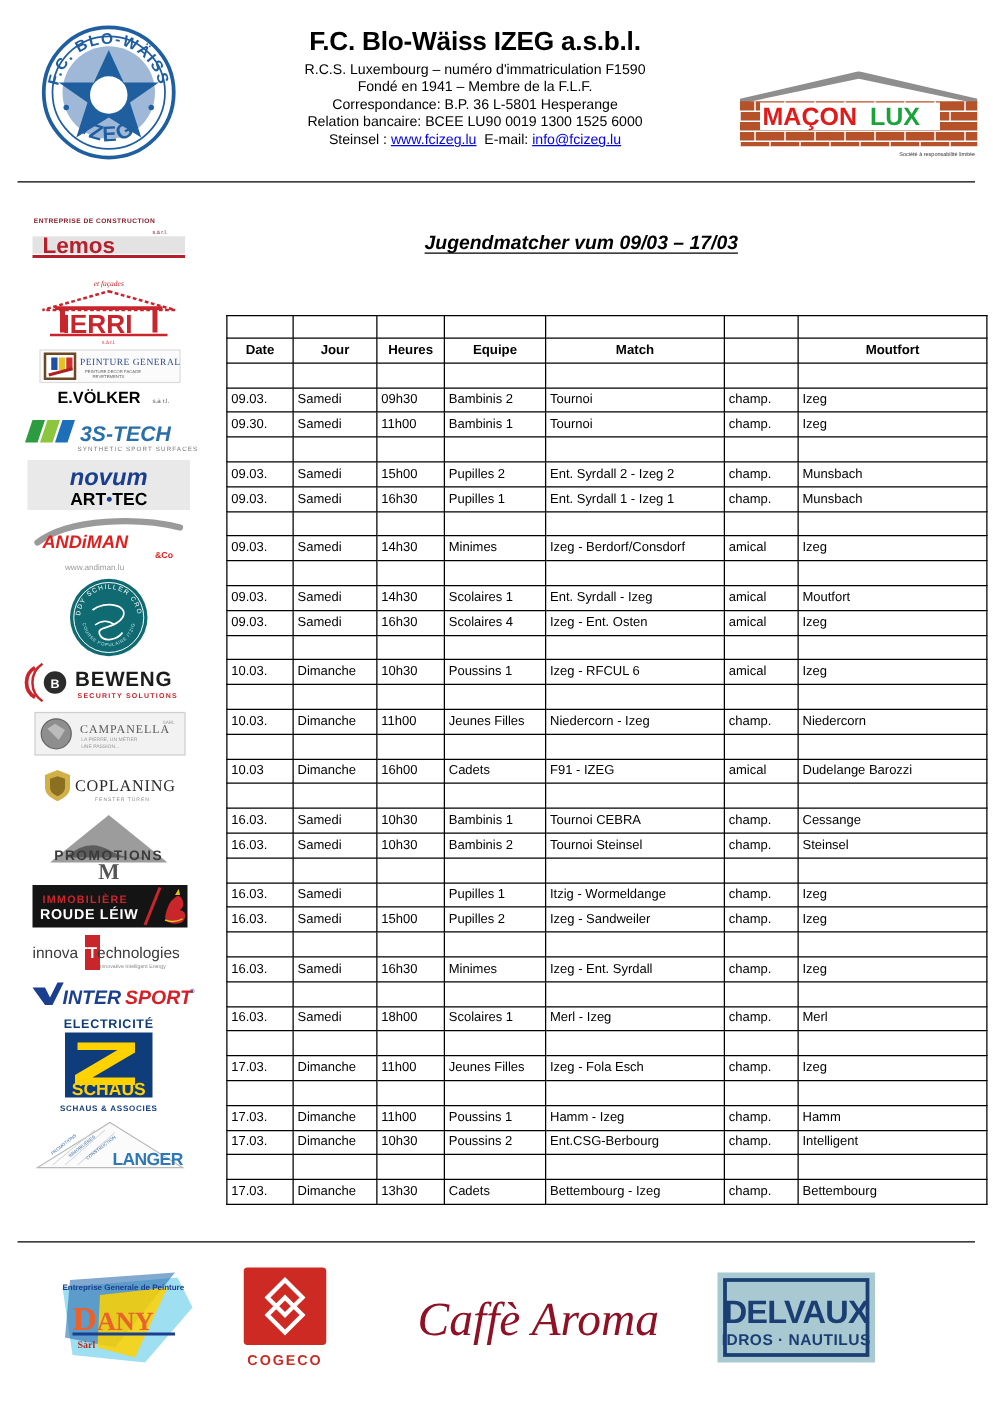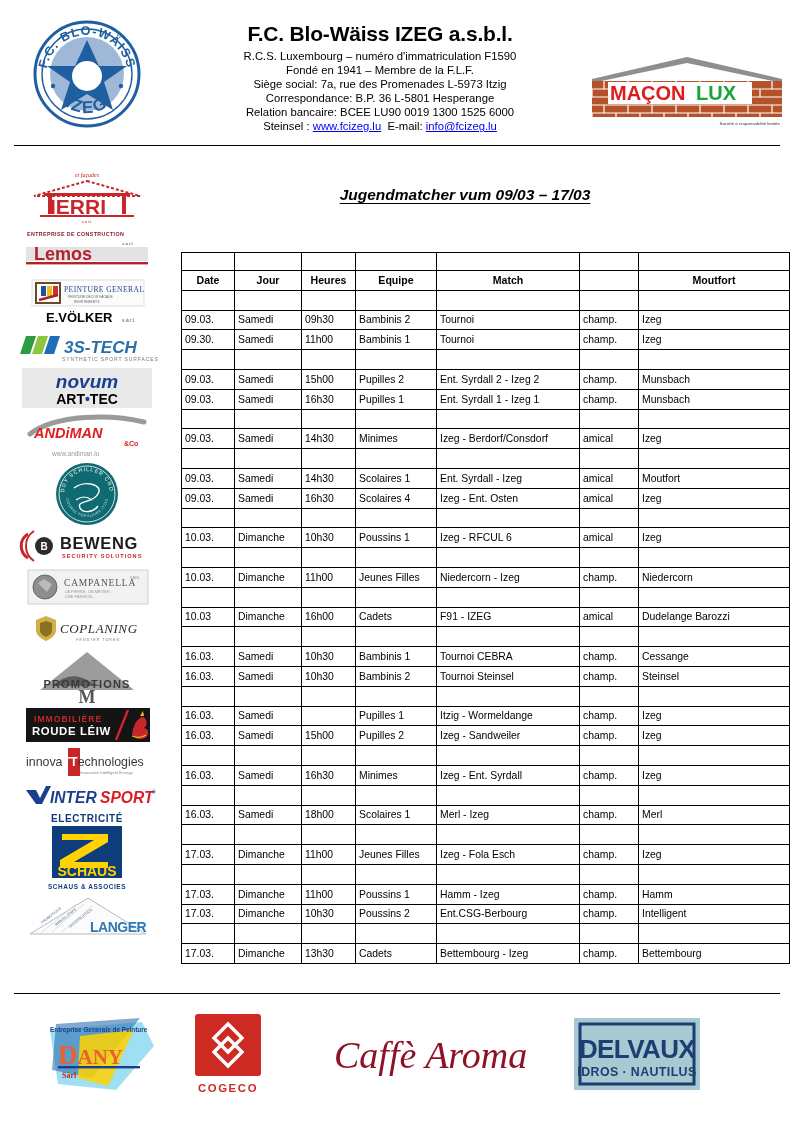--- a/index.html
+++ b/index.html
@@ -86,21 +86,20 @@
         <text font-family="Liberation Sans, sans-serif" font-size="17" font-weight="bold" fill="#1f5fa0" letter-spacing="2">
           <textPath href="#arcBot" startOffset="50%" text-anchor="middle">IZEG</textPath>
         </text>
       </svg>
     </div>
 
     <div class="header-text">
       <div class="club-name">F.C. Blo-Wäiss IZEG a.s.b.l.</div>
       <div class="club-line">R.C.S. Luxembourg – numéro d'immatriculation F1590</div>
       <div class="club-line">Fondé en 1941 – Membre de la F.L.F.</div>
-      <div class="club-line">Siège social: 7a, rue des Promenades  L-5973 Itzig</div>
       <div class="club-line">Correspondance: B.P. 36  L-5801 Hesperange</div>
       <div class="club-line">Relation bancaire: BCEE LU90 0019 1300 1525 6000</div>
       <div class="club-line">
         <span>Steinsel : </span><a href="#">www.fcizeg.lu</a>&nbsp;&nbsp;<span>E-mail: </span><a href="#">info@fcizeg.lu</a>
       </div>
     </div>
 
     <div class="sponsor-top">
       <svg width="190" height="78" viewBox="0 0 190 78">
         <polygon points="0,22 95,0 190,22 190,26 95,6 0,26" fill="#8e8e8e"></polygon>
@@ -481,40 +480,40 @@
             <td class="c-match">Bettembourg - Izeg</td>
             <td class="c-type">champ.</td>
             <td class="c-terrain">Bettembourg</td>
           </tr>
         </tbody>
     </table>
   </div>
 
   <div class="sponsors-left">
 
+    <div class="sp" style="height:52px;">
+      <svg width="150" height="52" viewBox="0 0 150 52">
+        <text x="15" y="10" font-family="Liberation Sans, sans-serif" font-size="5.3" font-weight="bold" fill="#8a1d2a" letter-spacing="0.4">ENTREPRISE DE CONSTRUCTION</text>
+        <text x="110" y="19" font-family="Liberation Sans, sans-serif" font-size="4.4" fill="#8a1d2a">s.à r.l.</text>
+        <rect x="14" y="21" width="122" height="14" fill="#e3e3e3"></rect>
+        <text x="22" y="34" font-family="Liberation Sans, sans-serif" font-size="18" font-weight="bold" fill="#b4202c">Lemos</text>
+        <rect x="14" y="36" width="122" height="2.4" fill="#b4202c"></rect>
+      </svg>
+    </div>
+
     <div class="sp" style="height:58px;">
       <svg width="150" height="58" viewBox="0 0 150 58">
         <text x="75" y="9" text-anchor="middle" font-family="Liberation Serif, serif" font-size="6" font-style="italic" fill="#c9252c">et façades</text>
         <polygon points="75,13 128,28 22,28" fill="none" stroke="#c9252c" stroke-width="2" stroke-dasharray="3 2"></polygon>
         <rect x="32" y="25" width="86" height="3" fill="#c9252c"></rect>
         <rect x="36" y="28" width="4" height="18" fill="#c9252c"></rect>
         <rect x="110" y="28" width="4" height="18" fill="#c9252c"></rect>
         <text x="38" y="46" font-family="Liberation Sans, sans-serif" font-size="21" font-weight="bold" fill="#c9252c">IERRI</text>
         <rect x="28" y="47" width="94" height="2" fill="#c9252c"></rect>
         <text x="75" y="55" text-anchor="middle" font-family="Liberation Sans, sans-serif" font-size="4" fill="#c9252c">s.à r.l.</text>
-      </svg>
-    </div>
-
-    <div class="sp" style="height:52px;">
-      <svg width="150" height="52" viewBox="0 0 150 52">
-        <text x="15" y="10" font-family="Liberation Sans, sans-serif" font-size="5.3" font-weight="bold" fill="#8a1d2a" letter-spacing="0.4">ENTREPRISE DE CONSTRUCTION</text>
-        <text x="110" y="19" font-family="Liberation Sans, sans-serif" font-size="4.4" fill="#8a1d2a">s.à r.l.</text>
-        <rect x="14" y="21" width="122" height="14" fill="#e3e3e3"></rect>
-        <text x="22" y="34" font-family="Liberation Sans, sans-serif" font-size="18" font-weight="bold" fill="#b4202c">Lemos</text>
-        <rect x="14" y="36" width="122" height="2.4" fill="#b4202c"></rect>
       </svg>
     </div>
 
     <div class="sp" style="height:52px;">
       <svg width="150" height="52" viewBox="0 0 150 52">
         <rect x="20" y="2" width="112" height="26" fill="#fbfbfb" stroke="#dddddd"></rect>
         <rect x="24" y="5" width="24" height="20" fill="#ffffff" stroke="#6a4a25" stroke-width="2"></rect>
         <rect x="29" y="8" width="5" height="10" fill="#1f4fa0"></rect>
         <rect x="35" y="8" width="5" height="10" fill="#e8c020"></rect>
         <rect x="41" y="8" width="5" height="10" fill="#d03030"></rect>
@@ -590,21 +589,21 @@
         <circle cx="33" cy="21" r="12" fill="#8e8e8e"></circle>
         <circle cx="33" cy="21" r="12" fill="none" stroke="#666" stroke-width="1"></circle>
         <path d="M26 17 l6 -4 l8 5 l-5 8 z" fill="#bbbbbb"></path>
         <text x="52" y="20" font-family="Liberation Serif, serif" font-size="9.5" fill="#555" letter-spacing="0.8">CAMPANELLA</text>
         <text x="118" y="13" font-family="Liberation Sans, sans-serif" font-size="3.8" fill="#999">SARL</text>
         <text x="53" y="27" font-family="Liberation Sans, sans-serif" font-size="4" fill="#999">LA PIERRE, UN MÉTIER</text>
         <text x="53" y="32" font-family="Liberation Sans, sans-serif" font-size="4" fill="#999">UNE PASSION...</text>
       </svg>
     </div>
 
-    <div class="sp" style="height:36px;font-style:italic;">
+    <div class="sp" style="height:36px;">
       <svg width="150" height="36" viewBox="0 0 150 36">
         <path d="M24 8 l10 -4 l10 4 v10 c0 6 -6 9 -10 11 c-4 -2 -10 -5 -10 -11 z" fill="#c9a227" opacity="0.85"></path>
         <path d="M28 11 l6 -2 l6 2 v7 c0 4 -4 6 -6 7 c-2 -1 -6 -3 -6 -7 z" fill="#8a7020"></path>
         <text x="48" y="21" font-family="Liberation Serif, serif" font-size="13" fill="#2b2b2b" letter-spacing="0.6">COPLANING</text>
         <text x="64" y="29" font-family="Liberation Sans, sans-serif" font-size="4" fill="#888" letter-spacing="0.8">FENSTER  TÜREN</text>
       </svg>
     </div>
 
     <div class="sp" style="height:56px;">
       <svg width="150" height="56" viewBox="0 0 150 56">

